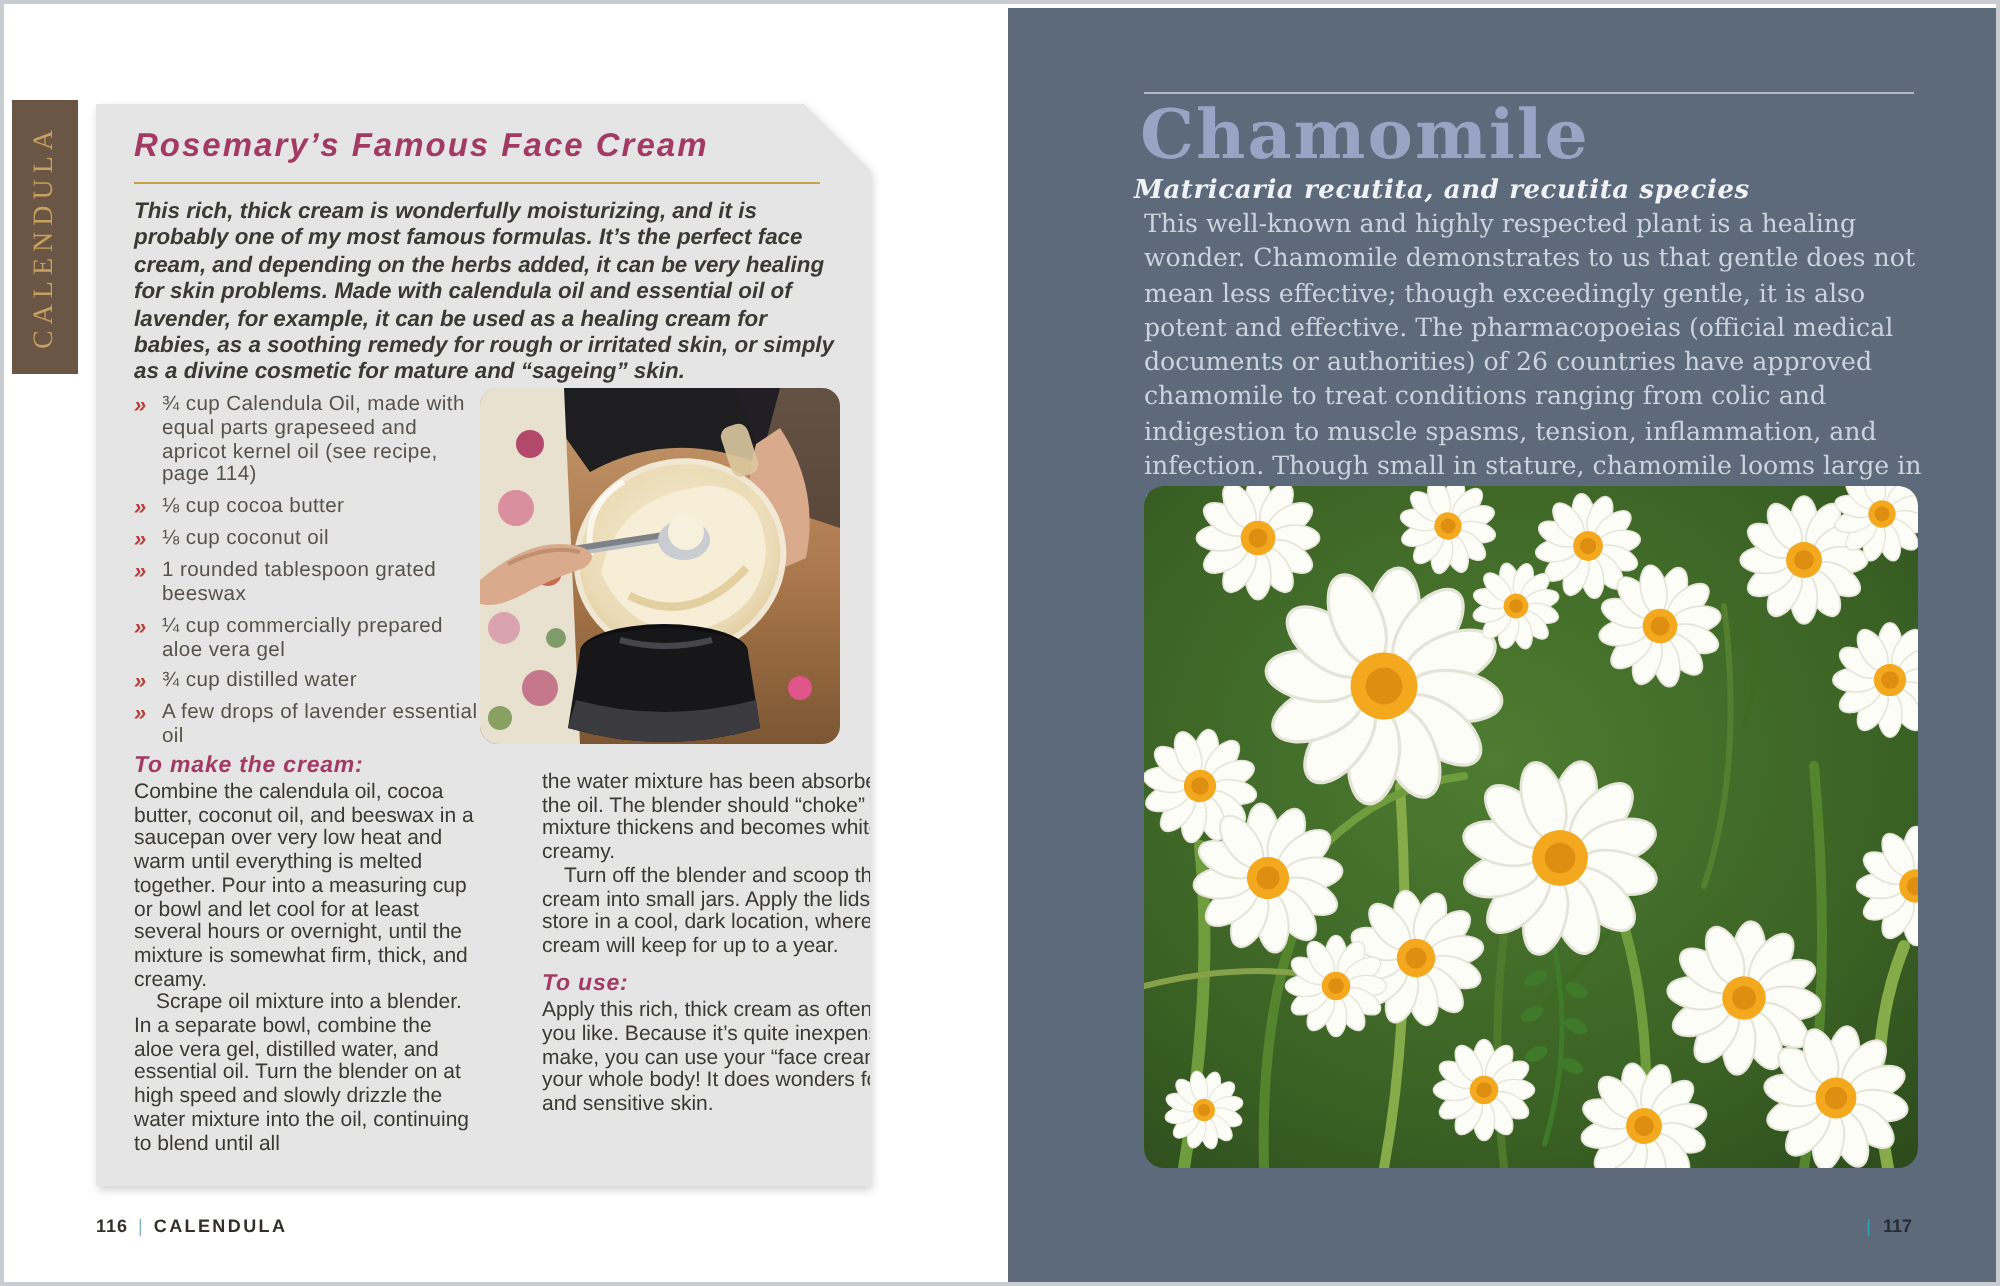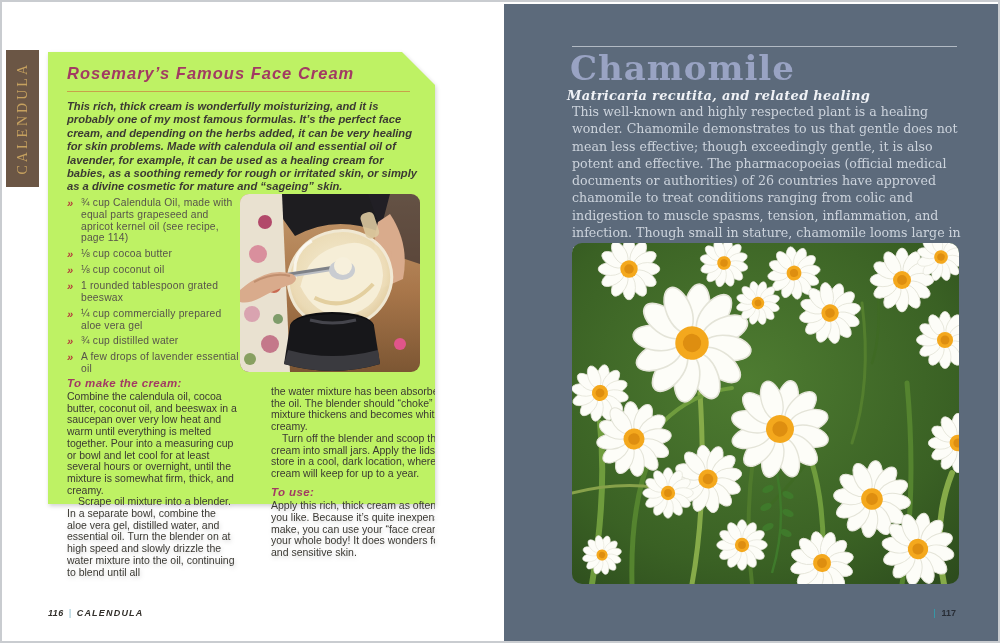--- a/index.html
+++ b/index.html
@@ -18,21 +18,21 @@
     background:#6b5645; display:flex; align-items:center; justify-content:center;
   }
   .chapter-tab span {
     writing-mode:vertical-rl; transform:rotate(180deg);
     font-family:"Liberation Serif", serif; font-size:14px; letter-spacing:3px;
     color:#c6a15f; font-weight:400;
   }
 
   .card-wrap { position:absolute; left:46px; top:50px; filter:drop-shadow(1px 2px 2px rgba(0,0,0,0.18)); }
   .recipe-card {
-    position:relative; width:387px; height:452px; background:#bef264;
+    position:relative; width:387px; height:541px; background:#e5e5e5;
     clip-path:polygon(0 0, 354px 0, 387px 33px, 387px 547px, 0 547px);
   }
 
   .recipe-title {
     position:absolute; left:19px; top:12px; width:350px;
     font-style:italic; font-weight:bold; font-size:16.5px; letter-spacing:1px;
     color:#a23a63;
   }
   .title-rule { position:absolute; left:19px; top:39px; width:343px; height:1px; background:#c7a24a; }
 
@@ -60,21 +60,21 @@
     font-style:italic; font-weight:bold; font-size:11.5px; letter-spacing:.4px; color:#a23a63;
   }
   .make-heading { position:absolute; left:19px; top:325px; }
   .body-col { font-size:10.5px; line-height:11.7px; color:#3b3933; font-weight:500; }
   .body-col p + p { text-indent:11px; }
   .col1 { position:absolute; left:19px; top:339px; width:170px; }
   .col2 { position:absolute; left:191px; top:334px; width:194px;margin-left:32px; }
   .use-heading { display:block; margin-top:7px; margin-bottom:2px; }
 
   .folio { position:absolute; top:606px; font-size:9px; font-weight:bold; color:#33302b; }
-  .folio-left { left:46px; letter-spacing:.5px;font-style:italic; }
+  .folio-left { left:46px; letter-spacing:.5px; }
   .folio .bar { color:#7db4c6; padding:0 5px; font-weight:normal; }
   .folio .section { letter-spacing:1.2px; }
 
   
   .right-page { position:absolute; left:502px; top:2px; width:496px; height:638px; background:#5c6a7b; }
 
   .rp-rule { position:absolute; left:68px; top:42px; width:385px; height:1px; background:rgba(235,240,245,.6); }
 
   .rp-titlerow { position:absolute; left:66px; top:46px; display:flex; align-items:center;flex-direction:column; }
   .rp-title {
@@ -232,21 +232,21 @@
     </div>
   </div>
 
   <div class="right-page">
 
     <div class="rp-rule"></div>
 
     <div class="rp-titlerow">
       <span class="rp-title">Chamomile</span>
     </div>
-    <div class="rp-sub2">Matricaria recutita, and related healing</div>
+    <div class="rp-sub2">Matricaria recutita, and recutita species</div>
 
     <div class="rp-body">This well-known and highly respected plant is a healing wonder. Chamomile demonstrates to us that gentle does not mean less effective; though exceedingly gentle, it is also potent and effective. The pharmacopoeias (official medical documents or authorities) of 26 countries have approved chamomile to treat conditions ranging from colic and indigestion to muscle spasms, tension, inflammation, and infection. Though small in stature, chamomile looms large in any home herbalist’s medicine cabinet.</div>
 
     <div class="daisy-photo">
       <svg viewBox="0 0 387 341" preserveAspectRatio="none">
         <defs>
           <radialGradient id="grass" cx=".45" cy=".4" r=".9">
             <stop offset="0" stop-color="#4e7c31"></stop>
               <stop offset=".6" stop-color="#3a6124"></stop>
               <stop offset="1" stop-color="#27431a"></stop>

